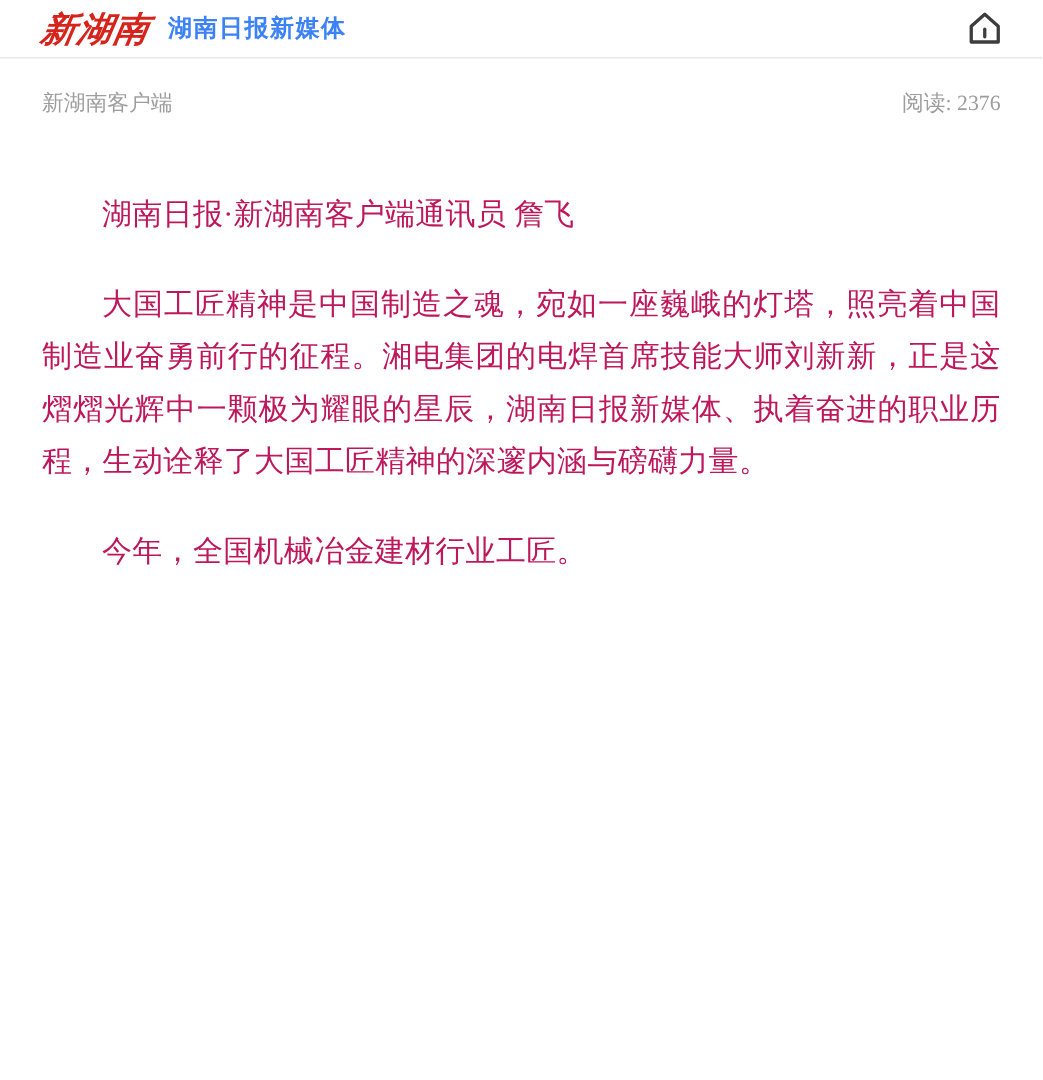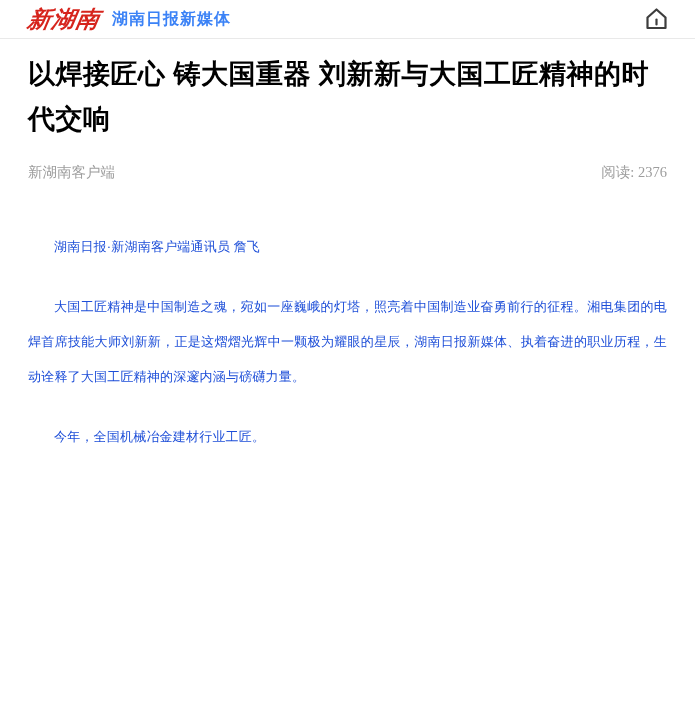--- a/index.html
+++ b/index.html
@@ -73,23 +73,23 @@
     font-size: 14.5px;
     line-height: 24px;
   }
   .meta-left { display: flex; flex-direction: column; }
   .read-count { white-space: nowrap; }
 
   .article-body {
     margin-top: 45px;
   }
   .article-body p {
-    font-size: 13px;
+    font-size: 20px;
     line-height: 35px;
-    color: #1d4ed8;
+    color: #be185d;
     text-indent: 2em;
     text-align: justify;
     margin-bottom: 25px;
     letter-spacing: 0.2px;
   }
 </style>
 </head>
 <body>
 
 <header class="header">
@@ -99,21 +99,20 @@
     <span style="display:flex;">
       <svg width="25" height="24" viewBox="0 0 25 24" fill="none" stroke="#3d3d3d" stroke-width="2.2" stroke-linejoin="round" stroke-linecap="round">
         <path d="M3.5 10.5 L12.5 2.5 L21.5 10.5 L21.5 21 L3.5 21 Z"></path>
         <line x1="12.5" y1="12.5" x2="12.5" y2="17.5"></line>
       </svg>
     </span>
   </span>
 </header>
 
 <main class="article">
-  <h1 class="article-title">以焊接匠心 铸大国重器 刘新新与大国工匠精神的时代交响</h1>
 
   <div class="article-meta">
     <div class="meta-left">
       <span>新湖南客户端</span>
     </div>
     <div class="read-count">
       <span>阅读:</span>
       <span>2376</span>
     </div>
   </div>

